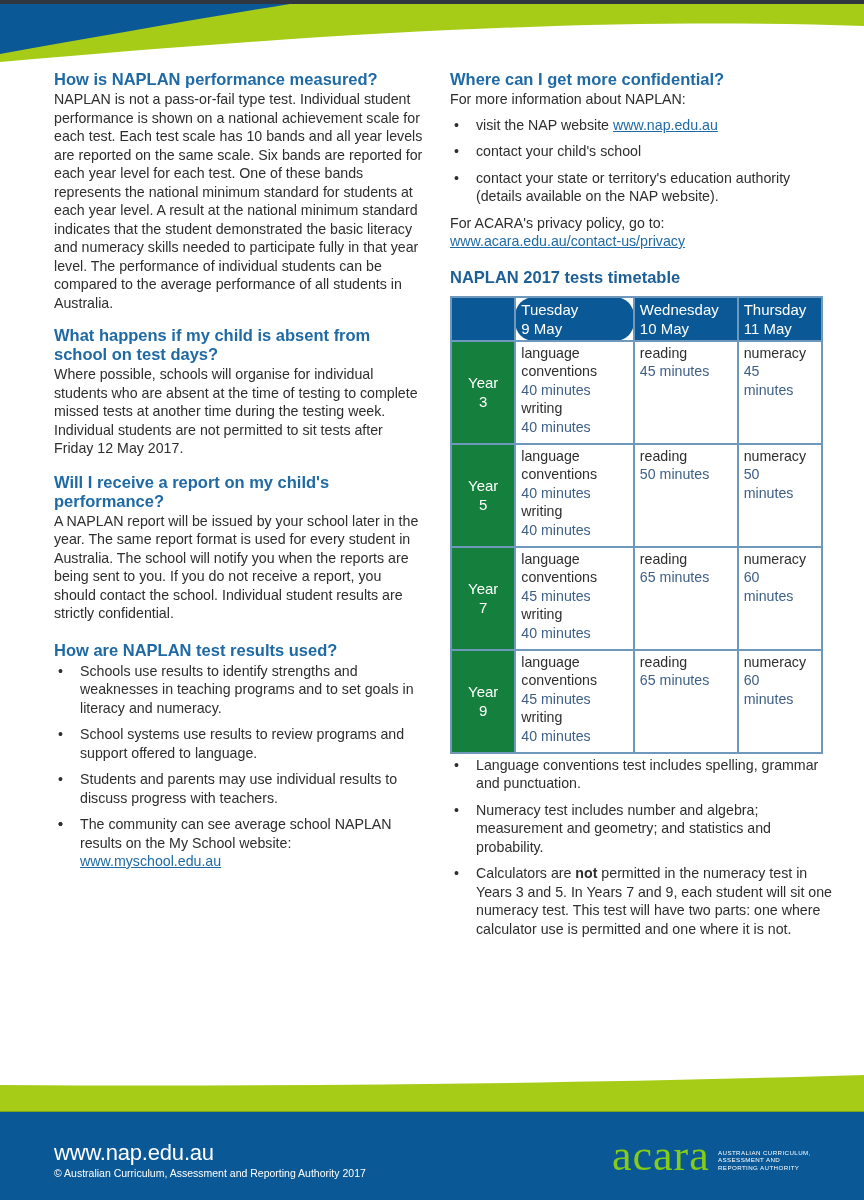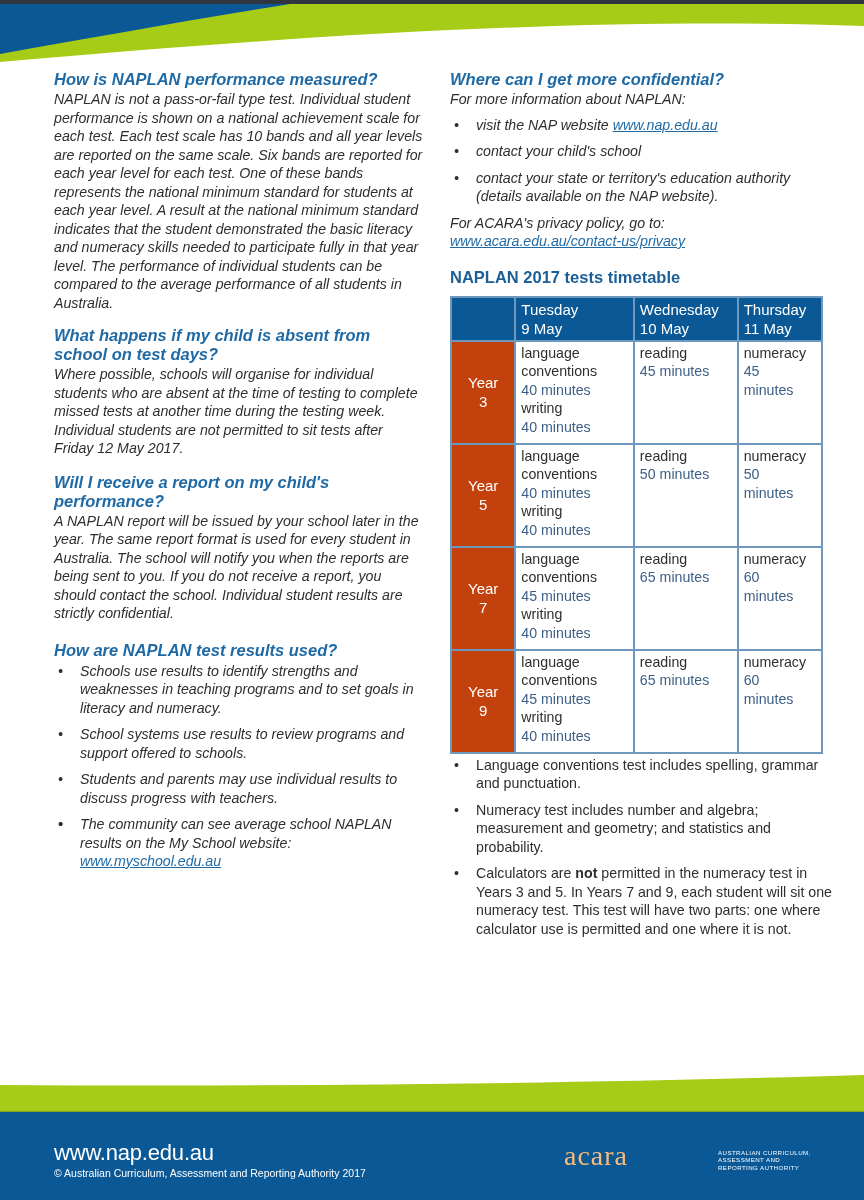--- a/index.html
+++ b/index.html
@@ -9,47 +9,47 @@
   .top-deco { position: absolute; left: 0; top: 0; width: 864px; height: 70px; }
   .bottom-deco { position: absolute; left: 0; top: 1075px; width: 864px; height: 40px; }
 
   .col { position: absolute; top: 70px; }
   .col-left { left: 54px; width: 372px; }
   .col-right { left: 450px; width: 385px; }
 
   h2 { color: #1f6aa5; font-size: 16.5px; font-weight: bold; line-height: 19px; }
   p.body { font-size: 14.2px; line-height: 18.5px; color: #2e2e2e; }
 
-  .sec { margin-bottom: 13px; font-style: italic; }
+  .sec { margin-bottom: 13px; }
   .sec h2 { margin-bottom: 1px; }
 
   ul.bl { list-style: none; margin-top: 2px; }
   ul.bl li { position: relative; padding-left: 26px; font-size: 14.2px; line-height: 18.5px; margin-bottom: 8px; color: #2e2e2e; }
   ul.bl li .dot { position: absolute; left: 4px; top: 0; }
   a.lnk { color: #1f6aa5; text-decoration: underline; }
 
   .tt-title { margin-top: 17px; margin-bottom: 9px; color: #1c5f97; }
 
   table.tt { border-collapse: collapse; width: 373px; font-size: 14.2px; line-height: 18.5px; }
   table.tt th, table.tt td { border: 2px solid #6f98bd; vertical-align: top; padding: 2px 15px 1px 5px; text-align: left; }
   table.tt thead th { background: #0a5896; color: #ffffff; font-weight: normal; font-size: 15px; line-height: 19.5px; padding: 2px 5px 1px 5px; }
   table.tt thead th.corner { width: 56px; }
-  table.tt tbody th { background: #c2410c; color: #ffffff; font-weight: normal; font-size: 15px; line-height: 19.5px; text-align: center; vertical-align: middle; width: 56px; padding: 16px; }
+  table.tt tbody th { background: #15803d; color: #ffffff; font-weight: normal; font-size: 15px; line-height: 19.5px; text-align: center; vertical-align: middle; width: 56px; padding: 16px; }
   table.tt td { height: 103px; color: #2e2e2e; }
   table.tt td .mins { color: #3d5f86; display: block; }
   table.tt td .subj { display: block; }
-  table.tt .c1 { width: 122px; }
+  table.tt .c1 { width: 122px; border-radius: 19px; }
   table.tt .c2 { width: 106px; }
 
   .notes { margin-top: 18px; }
 
   .footer { position: absolute; left: 0; top: 1112px; width: 864px; height: 88px; background: #0a5896; }
   .footer .site { position: absolute; left: 54px; top: 28px; color: #ffffff; font-size: 22px; letter-spacing: -0.2px; }
   .footer .copy { position: absolute; left: 54px; top: 55px; color: #ffffff; font-size: 10.5px; }
-  .footer .logo { position: absolute; left: 564px; top: 22px; color: #fdba74; font-family: "Liberation Serif", serif; font-size: 28px; letter-spacing: 1px; line-height: 44px; }
+  .footer .logo { position: absolute; left: 612px; top: 22px; color: #84cc16; font-family: "Liberation Serif", serif; font-size: 44px; letter-spacing: 1px; line-height: 44px; }
   .footer .logo-sub { position: absolute; left: 718px; top: 37px; color: #ffffff; font-size: 6.2px; line-height: 7.4px; letter-spacing: 0.4px; text-transform: uppercase; }
 </style>
 </head>
 <body>
 
 <svg class="top-deco" viewBox="0 0 864 70" preserveAspectRatio="none">
   <rect x="0" y="0" width="864" height="4" fill="#2f3640"></rect>
   <path d="M0 4 L864 4 L864 26 C620 18 360 30 0 62 Z" fill="#a6cc17"></path>
   <path d="M0 4 L290 4 C190 20 90 38 0 54 Z" fill="#0a5896"></path>
 </svg>
@@ -64,21 +64,21 @@
     <p class="body">Where possible, schools will organise for individual students who are absent at the time of testing to complete missed tests at another time during the testing week. Individual students are not permitted to sit tests after Friday 12 May 2017.</p>
   </div>
   <div class="sec" style="margin-top:15px">
     <h2>Will I receive a report on my child's performance?</h2>
     <p class="body">A NAPLAN report will be issued by your school later in the year. The same report format is used for every student in Australia. The school will notify you when the reports are being sent to you. If you do not receive a report, you should contact the school. Individual student results are strictly confidential.</p>
   </div>
   <div class="sec" style="margin-top:18px">
     <h2>How are NAPLAN test results used?</h2>
     <ul class="bl">
       <li><span class="dot">•</span><span>Schools use results to identify strengths and weaknesses in teaching programs and to set goals in literacy and numeracy.</span></li>
-      <li><span class="dot">•</span><span>School systems use results to review programs and support offered to schools.</span></li>
+      <li><span class="dot">•</span><span>School systems use results to review programs and support offered to language.</span></li>
       <li><span class="dot">•</span><span>Students and parents may use individual results to discuss progress with teachers.</span></li>
       <li><span class="dot">•</span></li>
       <li><span class="dot">•</span><span>The community can see average school NAPLAN results on the My School website:</span><br><a class="lnk">www.myschool.edu.au</a></li>
     </ul>
   </div>
 </div>
 
 <div class="col col-right">
   <div class="sec">
     <h2>Where can I get more confidential?</h2>

